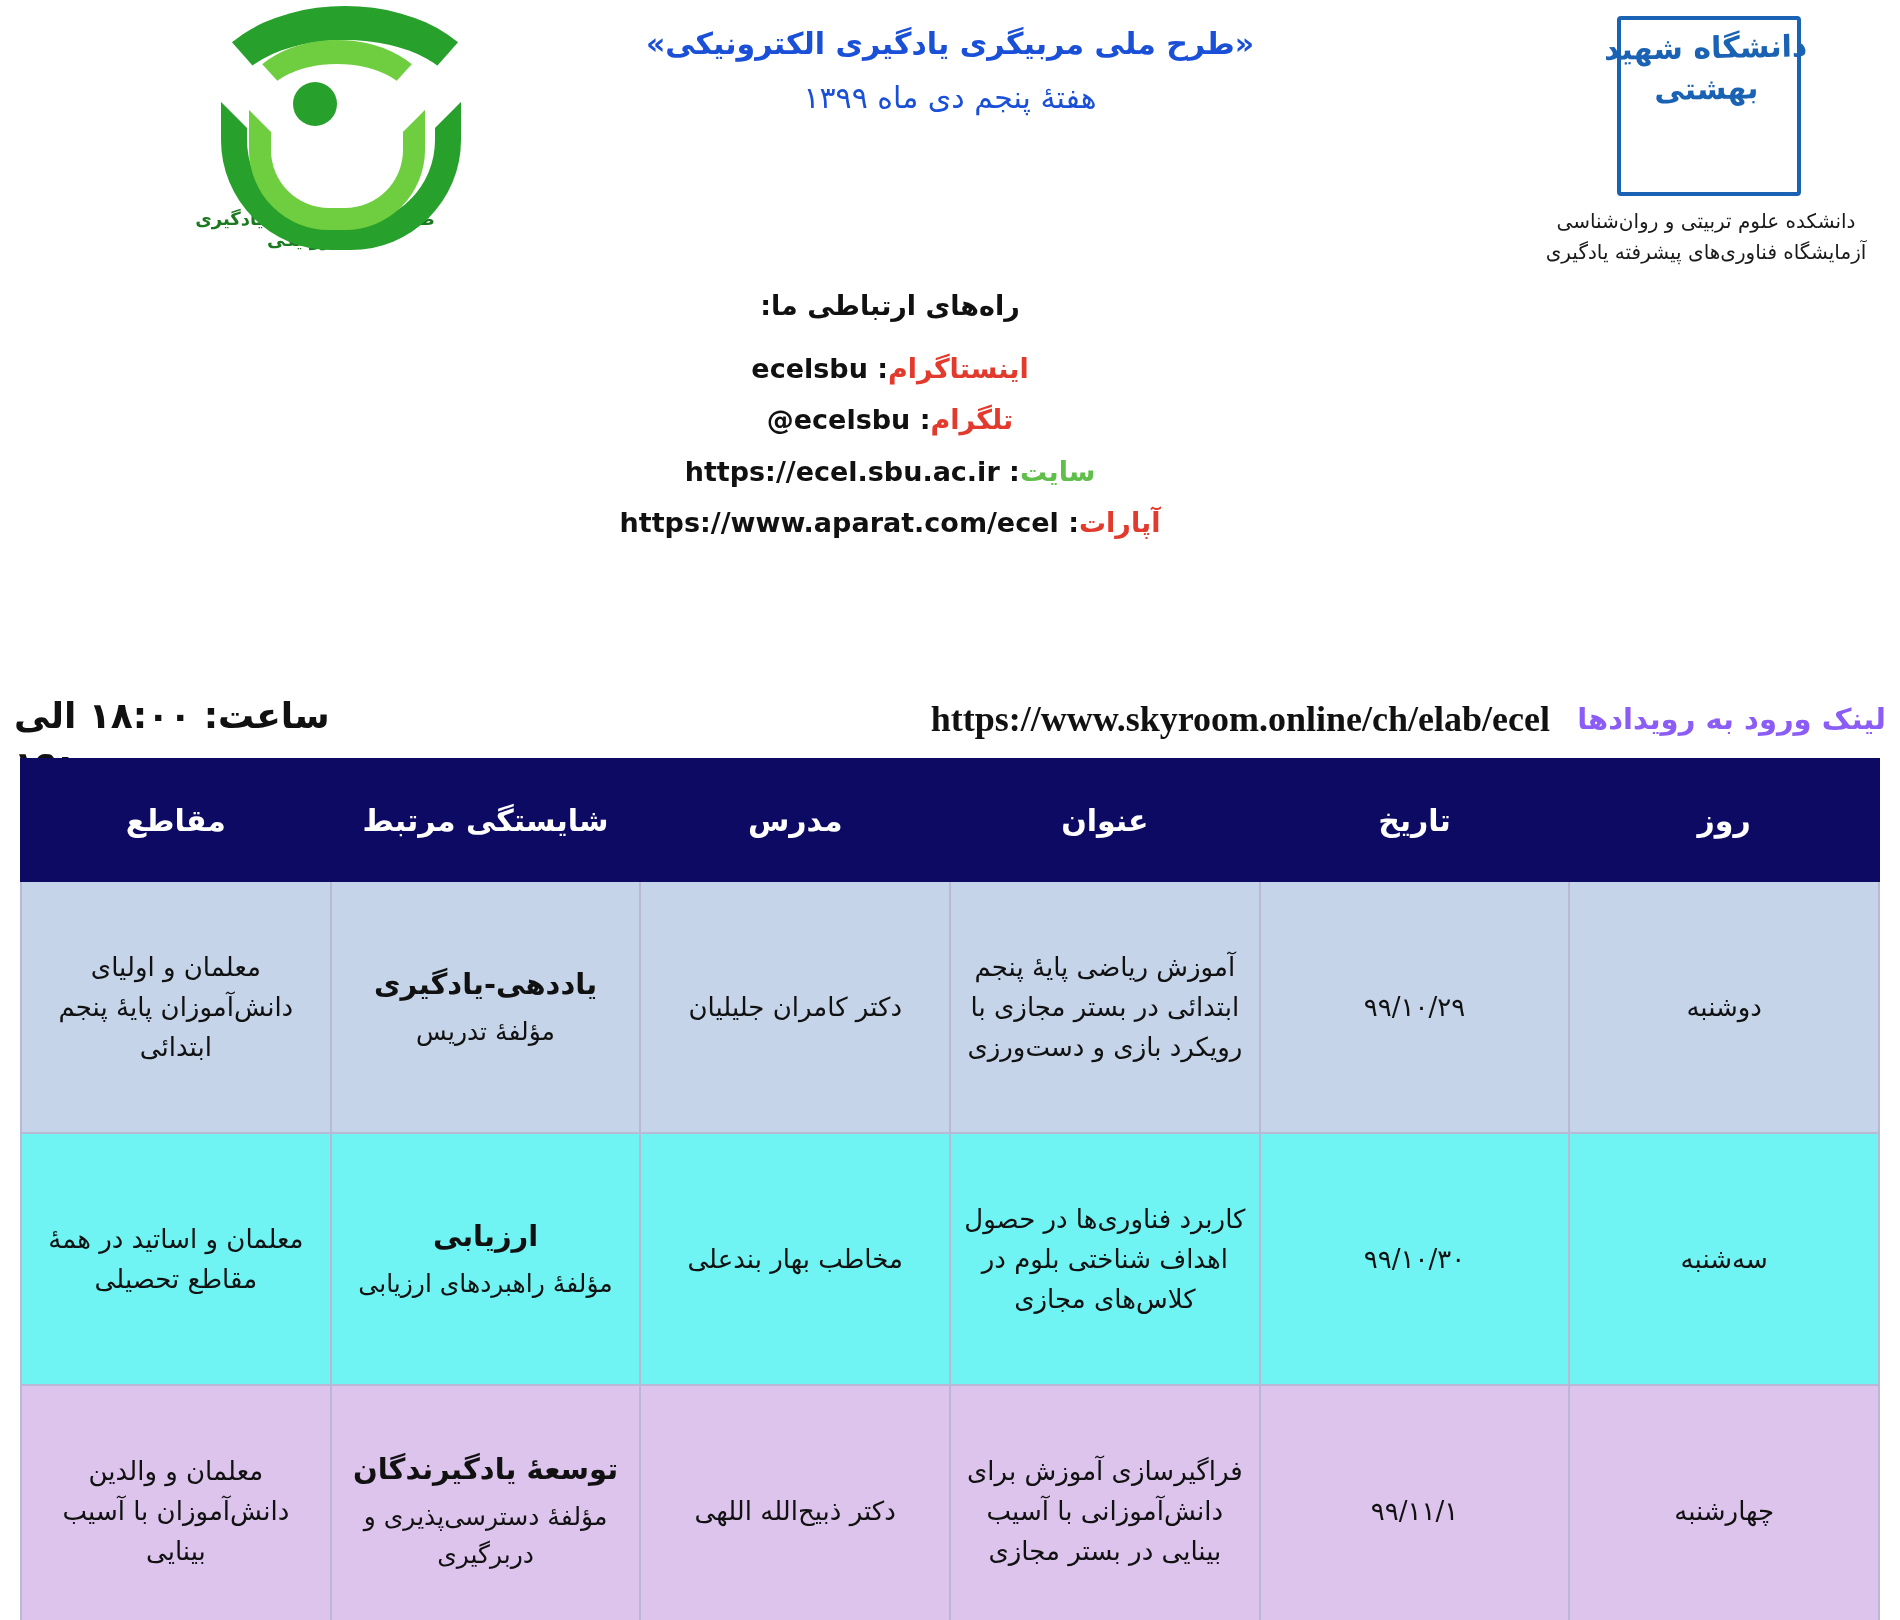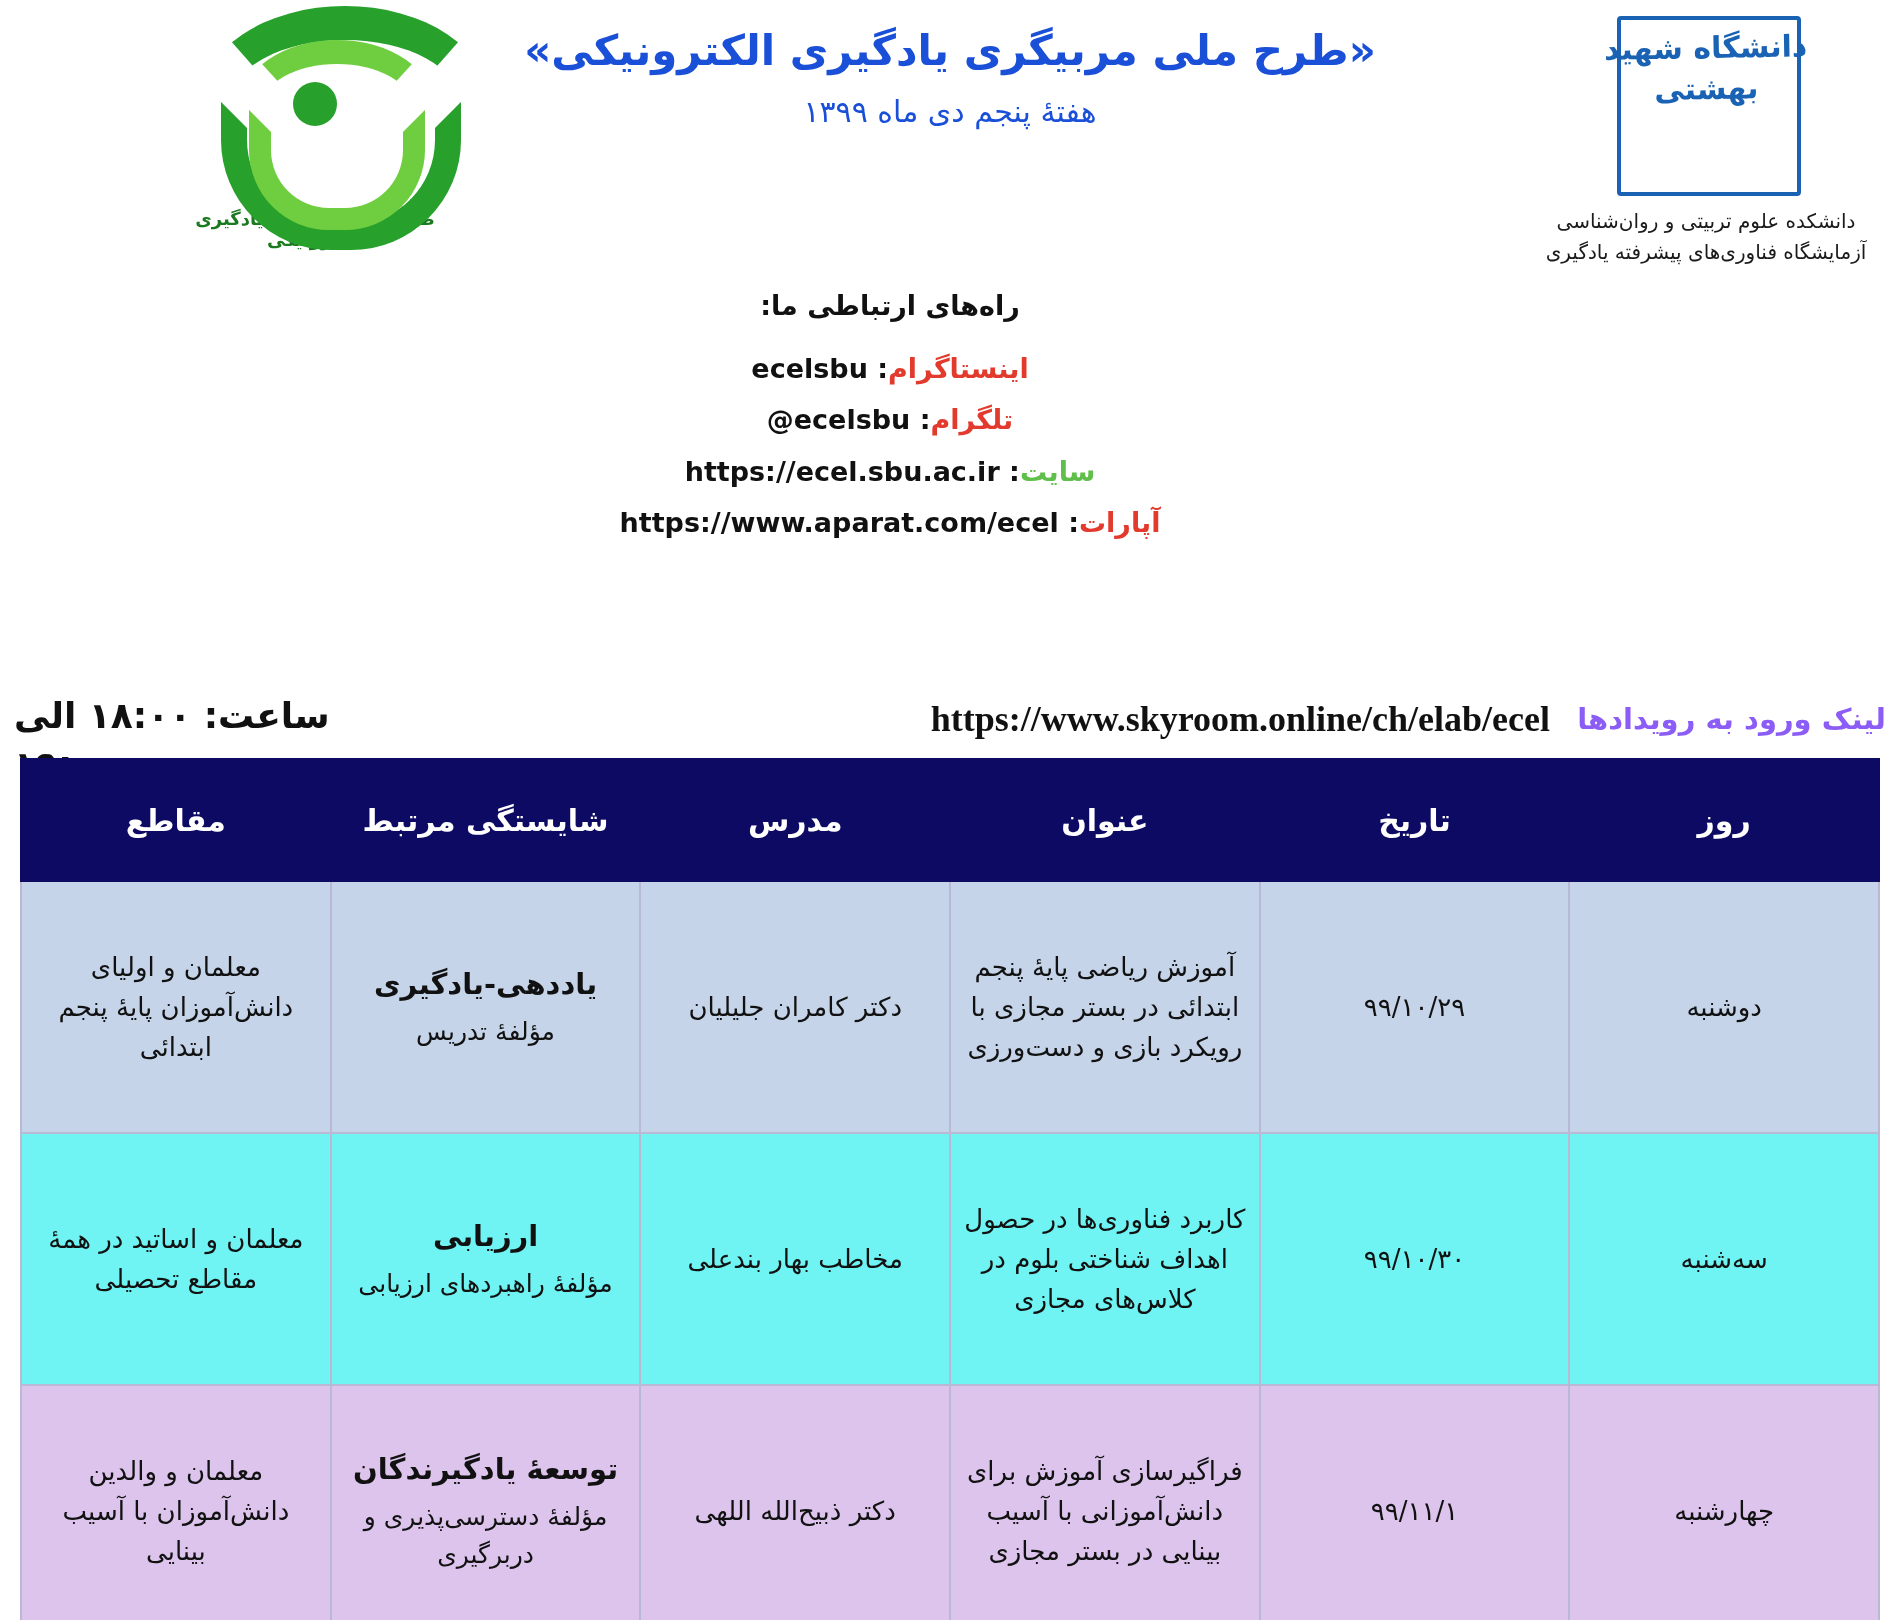--- a/index.html
+++ b/index.html
@@ -63,21 +63,21 @@
     font-weight: 500;
   }
 
   .title-block {
     position: absolute;
     left: 0; right: 0;
     top: 26px;
     text-align: center;
   }
   .main-title {
-    font-size: 42px;
+    font-size: 30px;
     font-weight: bold;
     color: #1a4fd8;
     letter-spacing: 0px;
     line-height: 1.2;
   }
   .sub-title {
     margin-top: 18px;
     font-size: 30px;
     font-weight: normal;
     color: #1a4fd8;

